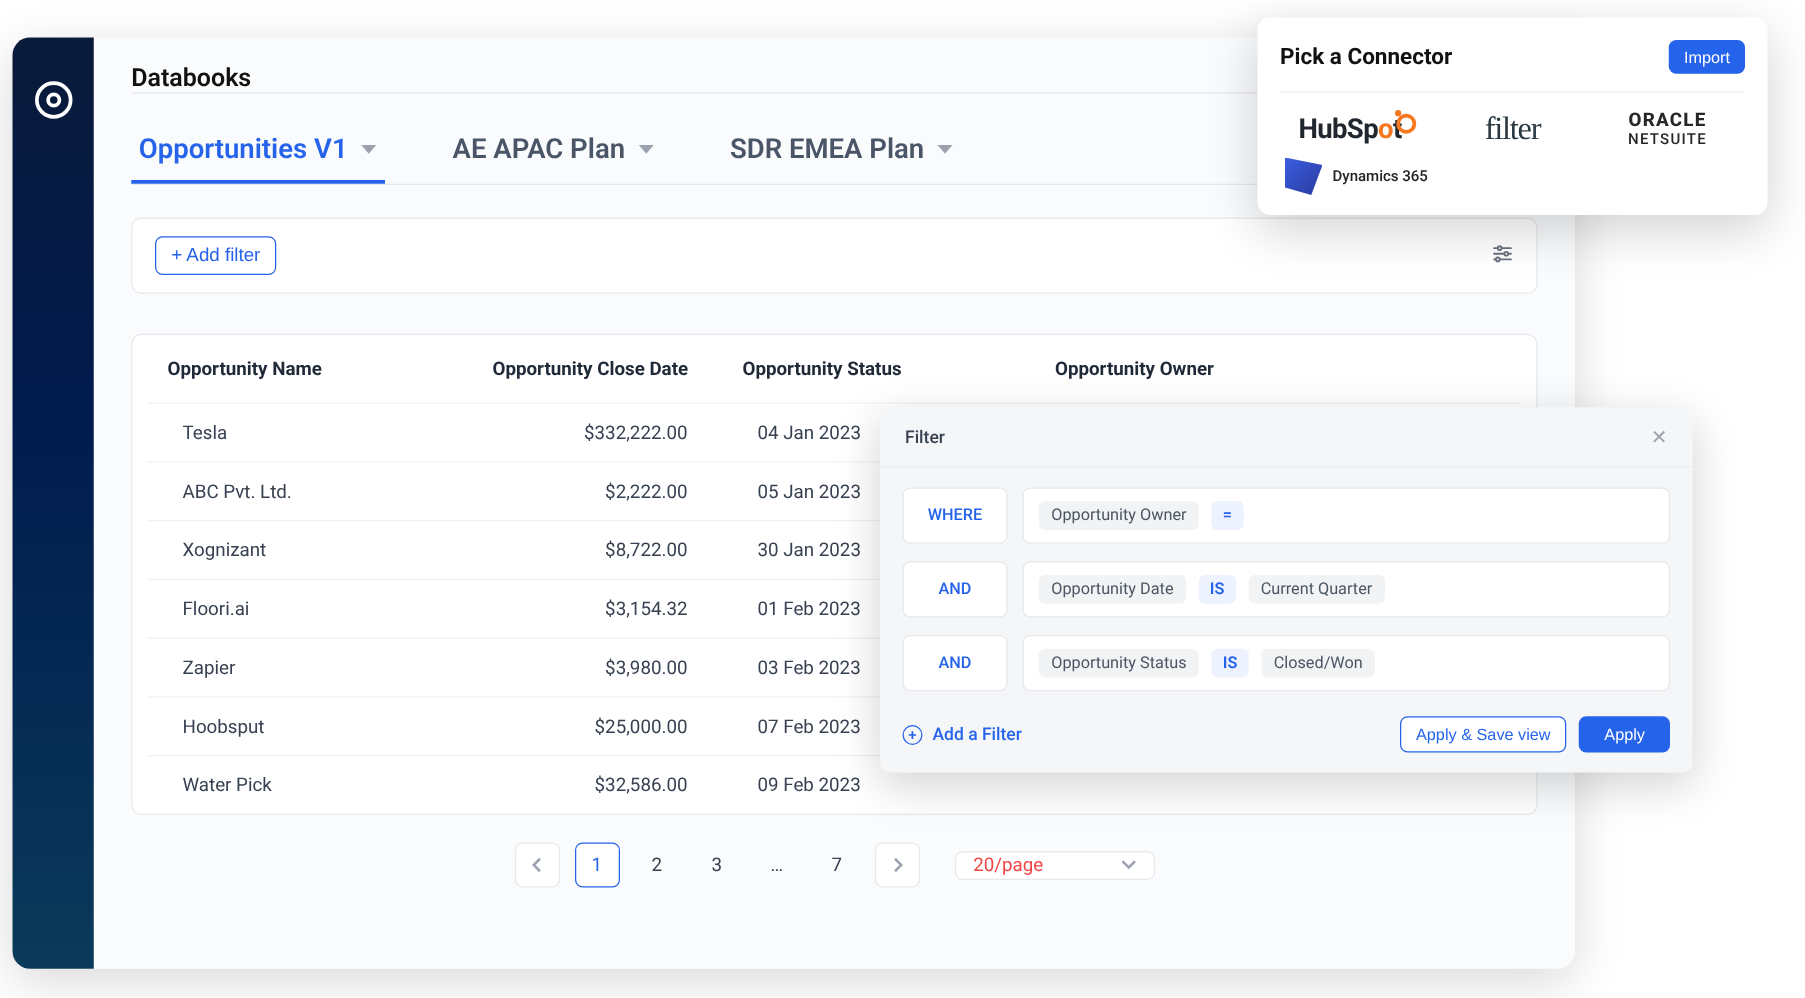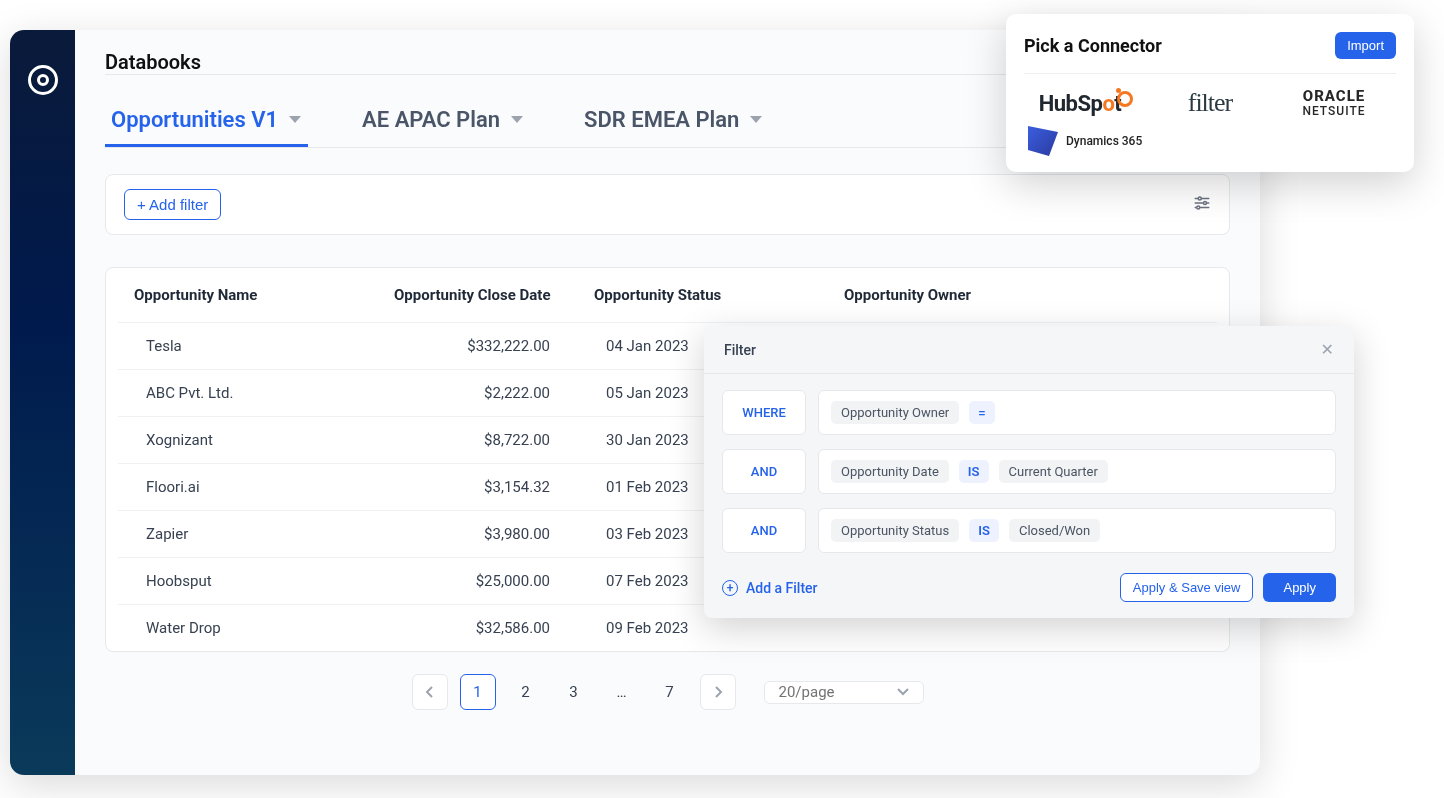--- a/index.html
+++ b/index.html
@@ -28,21 +28,21 @@
   .table-card { margin-top: 32px; background: #fff; border: 1px solid #e6e8eb; border-radius: 8px; }
   .table-header { display: grid; grid-template-columns: 260px 200px 250px 230px 1fr; padding: 18px 28px; font-size: 15px; font-weight: 700; color: #1f2937; }
   .table-row { display: grid; grid-template-columns: 260px 200px 250px 230px 1fr; padding: 14px 28px; font-size: 15px; color: #374151; border-top: 1px solid #f0f1f3; margin: 0 12px; }
   .col-amount { text-align: right; padding-right: 56px; }
   .table-body { }
 
   .pager { display: flex; align-items: center; justify-content: center; gap: 12px; margin-top: 22px; }
   .page-btn { min-width: 36px; height: 36px; border: 1px solid #e6e8eb; border-radius: 6px; background: #fff; display: flex; align-items: center; justify-content: center; font-size: 15px; color: #374151; cursor: pointer; }
   .page-btn.active { border-color: #2563eb; color: #2563eb; }
   .page-btn.plain { border: none; background: none; }
-  .page-size { margin-left: 16px; border: 1px solid #e6e8eb; border-radius: 6px; background: #fff; padding: 0 14px; height: 23px; width: 160px; display: flex; align-items: center; justify-content: space-between; color: #737373; font-size: 15px; cursor: pointer;}
+  .page-size { margin-left: 16px; border: 1px solid #e6e8eb; border-radius: 6px; background: #fff; padding: 0 14px; height: 23px; width: 160px; display: flex; align-items: center; justify-content: space-between; color: #ef4444; font-size: 15px; cursor: pointer;}
 
   
   .connector-card { position: absolute; top: 14px; right: 30px; width: 408px; background: #fff; border-radius: 10px; box-shadow: 0 12px 40px rgba(0,0,0,0.18); padding: 18px 18px 6px; }
   .connector-head { display: flex; align-items: center; justify-content: space-between; padding-bottom: 14px; border-bottom: 1px solid #eceff2; }
   .connector-title { font-size: 18px; font-weight: 700; color: #111; }
   .import-btn { background: #2563eb; color: #fff; border: none; border-radius: 6px; padding: 6px 12px; font-size: 13px; cursor: pointer; }
   .connector-grid { display: grid; grid-template-columns: repeat(3,1fr); gap: 8px 0; padding: 14px 0 10px; align-items: center; justify-items: center; }
   .connector-item { font-weight: 700; color: #20272e; }
 
   .sf-cloud { width: 92px; height: 58px; background: #00a1e0; border-radius: 30px; position: relative; box-shadow: 0 2px 6px rgba(0,0,0,0.15);}
@@ -177,21 +177,21 @@
             <div></div>
         </div>
         <div class="table-row">
           <div>Hoobsput</div>
           <div class="col-amount">$25,000.00</div>
           <div>07 Feb 2023</div>
           <div></div>
             <div></div>
         </div>
         <div class="table-row">
-          <div>Water Drop</div>
+          <div>Water Pick</div>
           <div class="col-amount">$32,586.00</div>
           <div>09 Feb 2023</div>
           <div></div>
             <div></div>
         </div>
       </div>
     </div>
 
     <div class="pager">
       <div class="page-btn">

